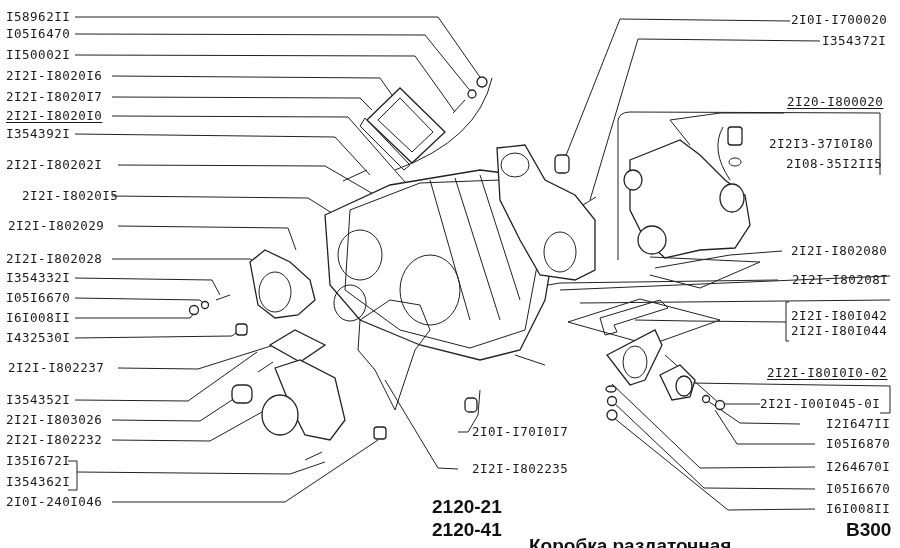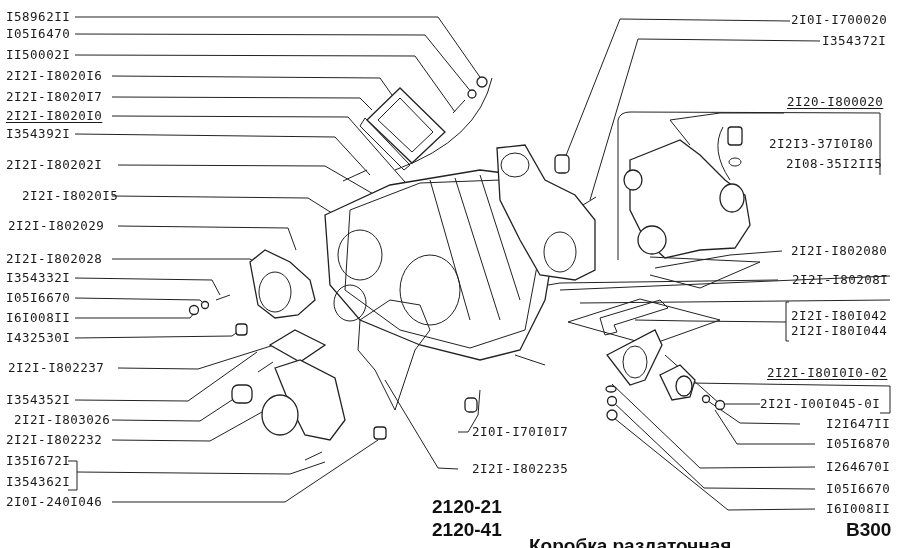--- a/index.html
+++ b/index.html
@@ -171,21 +171,21 @@
   <div class="lbl" style="left:6px;top:158px;">2I2I-I80202I</div>
   <div class="lbl" style="left:22px;top:189px;">2I2I-I8020I5</div>
   <div class="lbl" style="left:8px;top:219px;">2I2I-I802029</div>
   <div class="lbl" style="left:6px;top:252px;">2I2I-I802028</div>
   <div class="lbl" style="left:6px;top:271px;">I354332I</div>
   <div class="lbl" style="left:6px;top:291px;">I05I6670</div>
   <div class="lbl" style="left:6px;top:311px;">I6I008II</div>
   <div class="lbl" style="left:6px;top:331px;">I432530I</div>
   <div class="lbl" style="left:8px;top:361px;">2I2I-I802237</div>
   <div class="lbl" style="left:6px;top:393px;">I354352I</div>
-  <div class="lbl" style="left:14px;top:413px;">2I2I-I803026</div>
+  <div class="lbl" style="left:6px;top:413px;">2I2I-I803026</div>
   <div class="lbl" style="left:6px;top:433px;">2I2I-I802232</div>
   <div class="lbl" style="left:6px;top:454px;">I35I672I</div>
   <div class="lbl" style="left:6px;top:475px;">I354362I</div>
   <div class="lbl" style="left:6px;top:495px;">2I0I-240I046</div>
 
   <div class="lbl" style="left:791px;top:13px;">2I0I-I700020</div>
   <div class="lbl" style="left:822px;top:34px;">I354372I</div>
   <div class="lbl u" style="left:787px;top:95px;">2I20-I800020</div>
   <div class="lbl" style="left:769px;top:137px;">2I2I3-37I0I80</div>
   <div class="lbl" style="left:779px;top:157px;margin-left:7px;">2I08-35I2II5</div>

